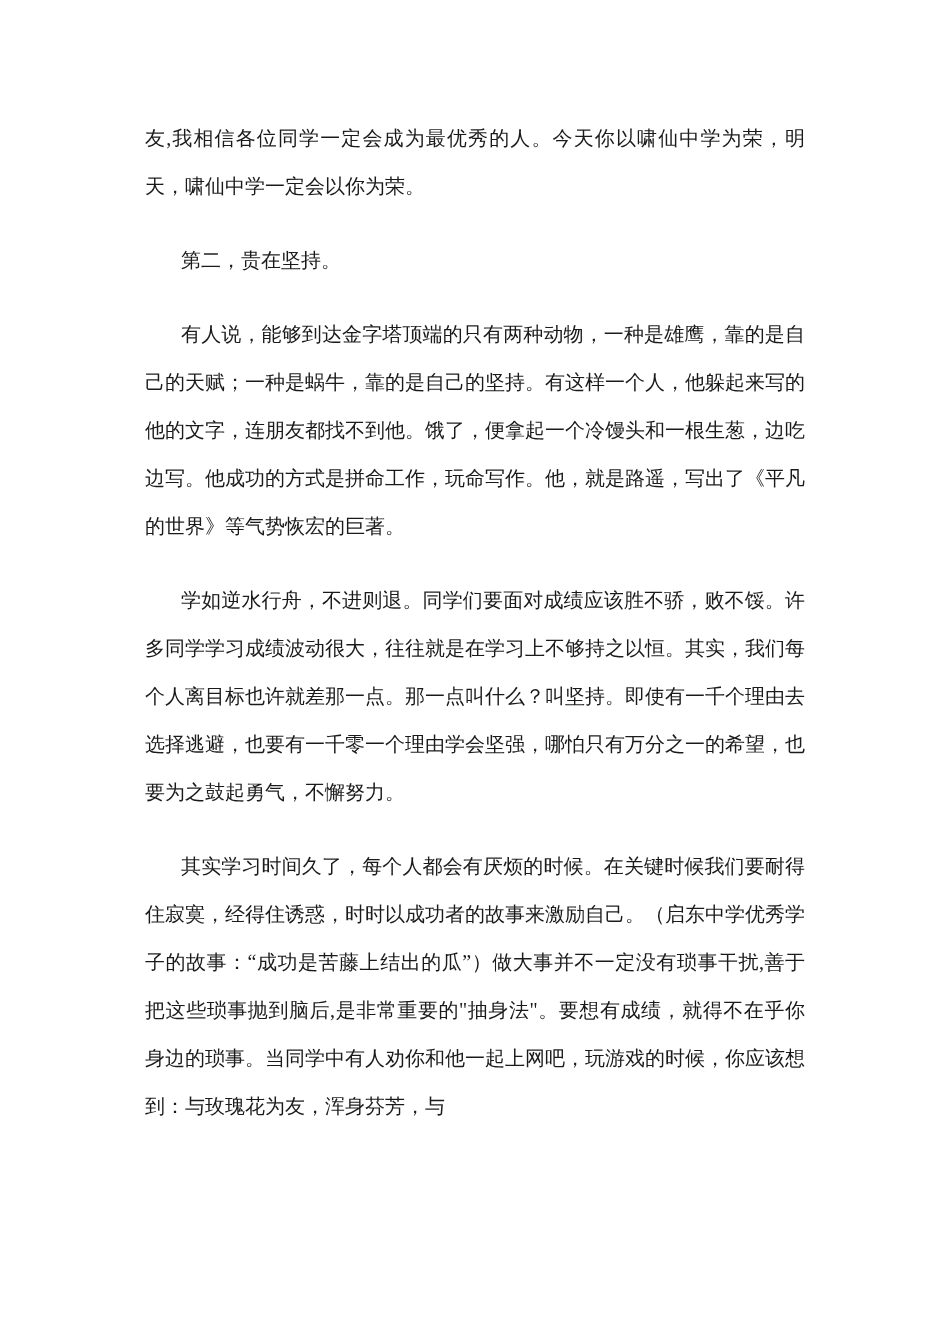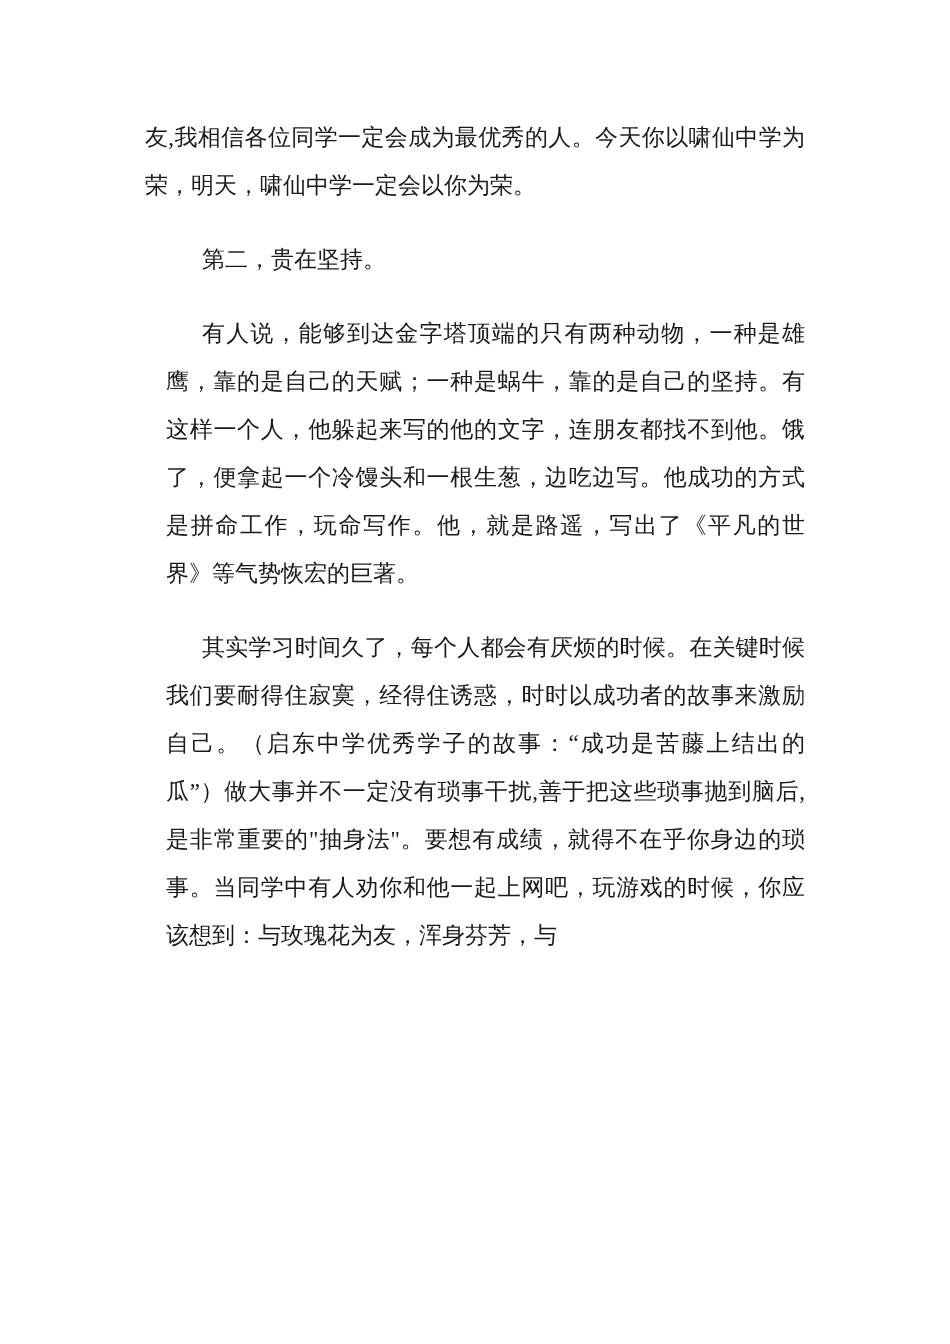--- a/index.html
+++ b/index.html
@@ -16,37 +16,37 @@
     .page {
       box-sizing: border-box;
       width: 950px;
       height: 1344px;
       background: #ffffff;
       padding: 114px 145px 40px 145px;
     }
     .page p {
       margin: 0 0 26px 0;
       font-family: "Liberation Serif", "DejaVu Serif", serif;
-      font-size: 23px;
+      font-size: 20px;
       line-height: 48px;
       color: #1a1a1a;
       text-align: justify;
       word-break: break-all;
     }
     .page p.indent {
       text-indent: 36px;
-      margin-left: 21px;
     }
   </style>
 </head>
 <body>
 
 <div class="page">
   <p>友,我相信各位同学一定会成为最优秀的人。今天你以啸仙中学为荣，明天，啸仙中学一定会以你为荣。</p>
 
   <p class="indent">第二，贵在坚持。</p>
 
 
   <p class="indent">有人说，能够到达金字塔顶端的只有两种动物，一种是雄鹰，靠的是自己的天赋；一种是蜗牛，靠的是自己的坚持。有这样一个人，他躲起来写的他的文字，连朋友都找不到他。饿了，便拿起一个冷馒头和一根生葱，边吃边写。他成功的方式是拼命工作，玩命写作。他，就是路遥，写出了《平凡的世界》等气势恢宏的巨著。</p>
 
+  <p class="indent">学如逆水行舟，不进则退。同学们要面对成绩应该胜不骄，败不馁。许多同学学习成绩波动很大，往往就是在学习上不够持之以恒。其实，我们每个人离目标也许就差那一点。那一点叫什么？叫坚持。即使有一千个理由去选择逃避，也要有一千零一个理由学会坚强，哪怕只有万分之一的希望，也要为之鼓起勇气，不懈努力。</p>
 
   <p class="indent">其实学习时间久了，每个人都会有厌烦的时候。在关键时候我们要耐得住寂寞，经得住诱惑，时时以成功者的故事来激励自己。（启东中学优秀学子的故事：“成功是苦藤上结出的瓜”）做大事并不一定没有琐事干扰,善于把这些琐事抛到脑后,是非常重要的"抽身法"。要想有成绩，就得不在乎你身边的琐事。当同学中有人劝你和他一起上网吧，玩游戏的时候，你应该想到：与玫瑰花为友，浑身芬芳，与</p>
 </div>
 
 </body></html>

